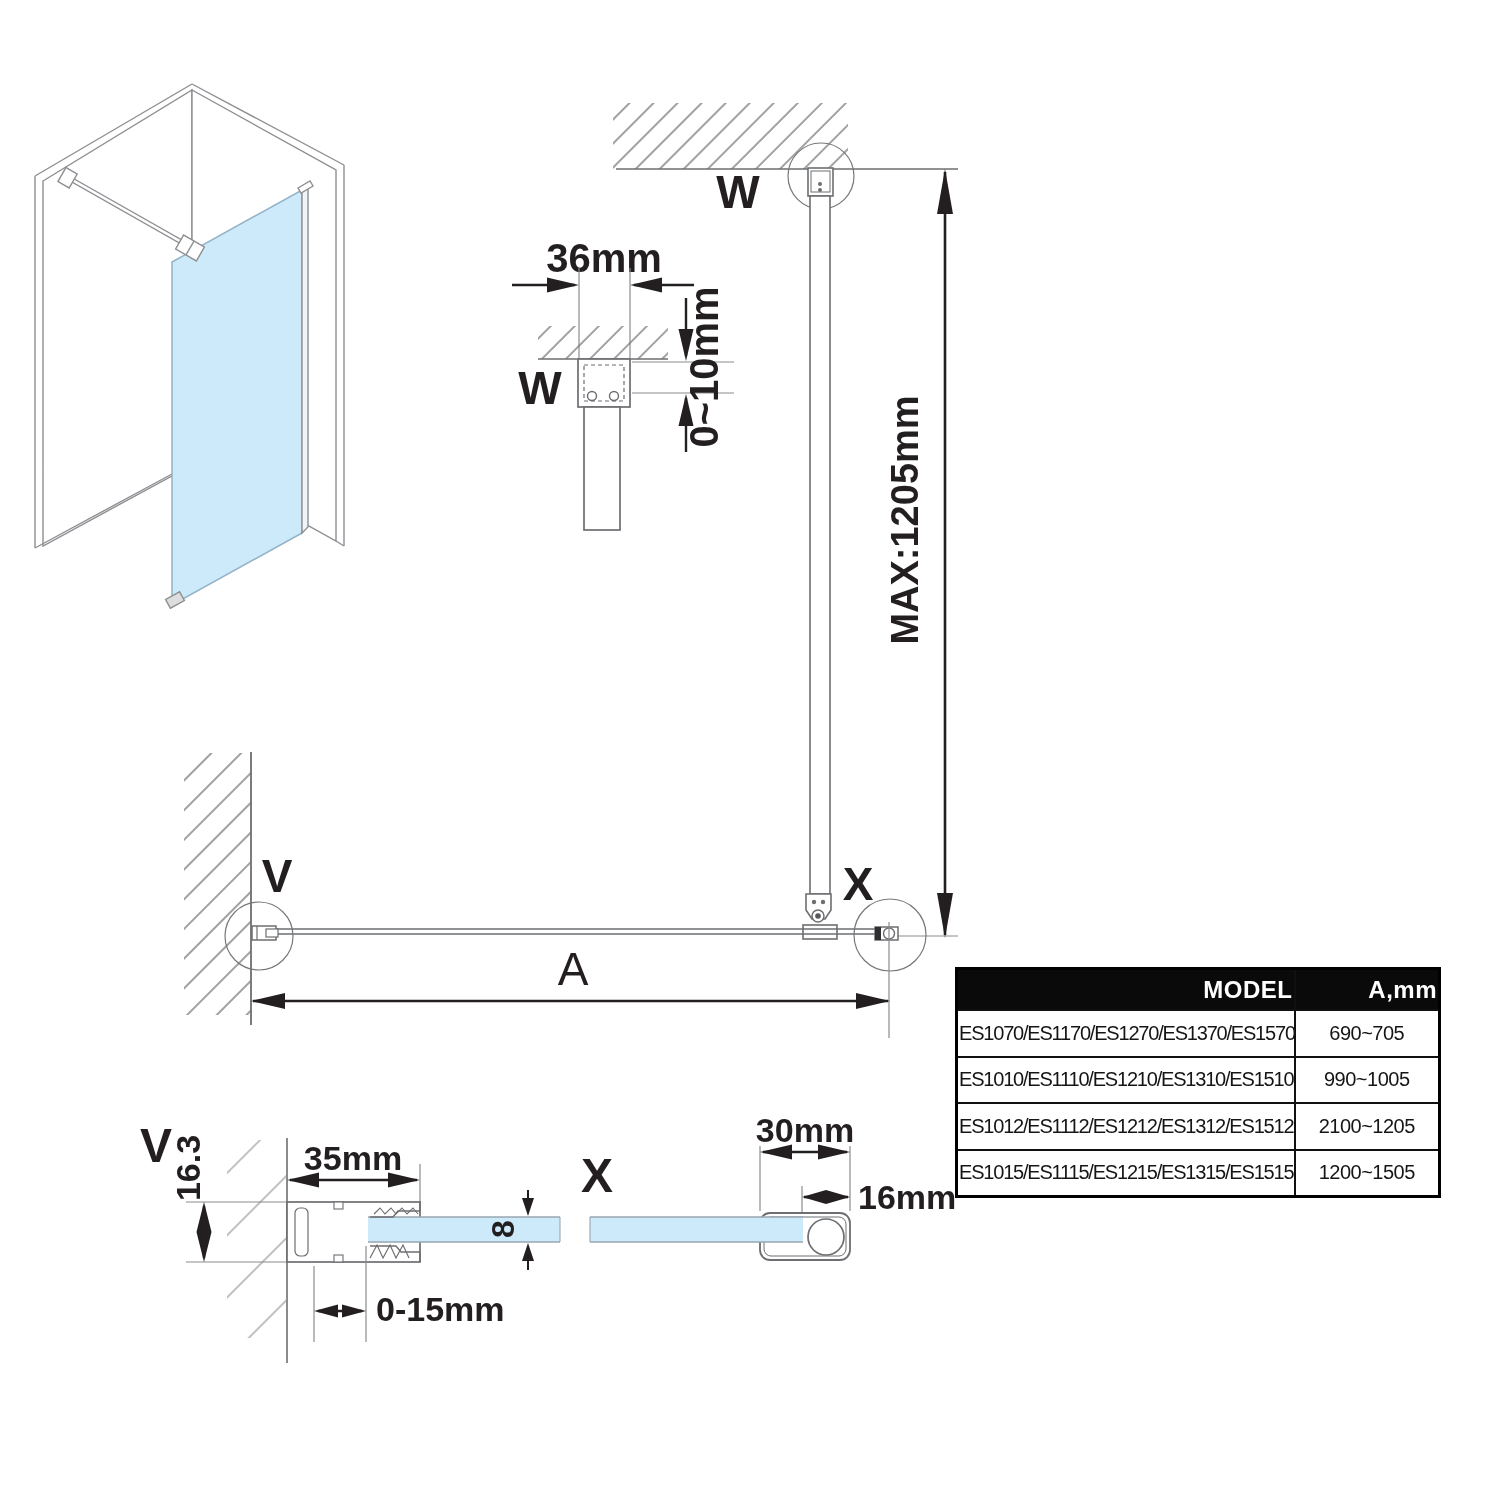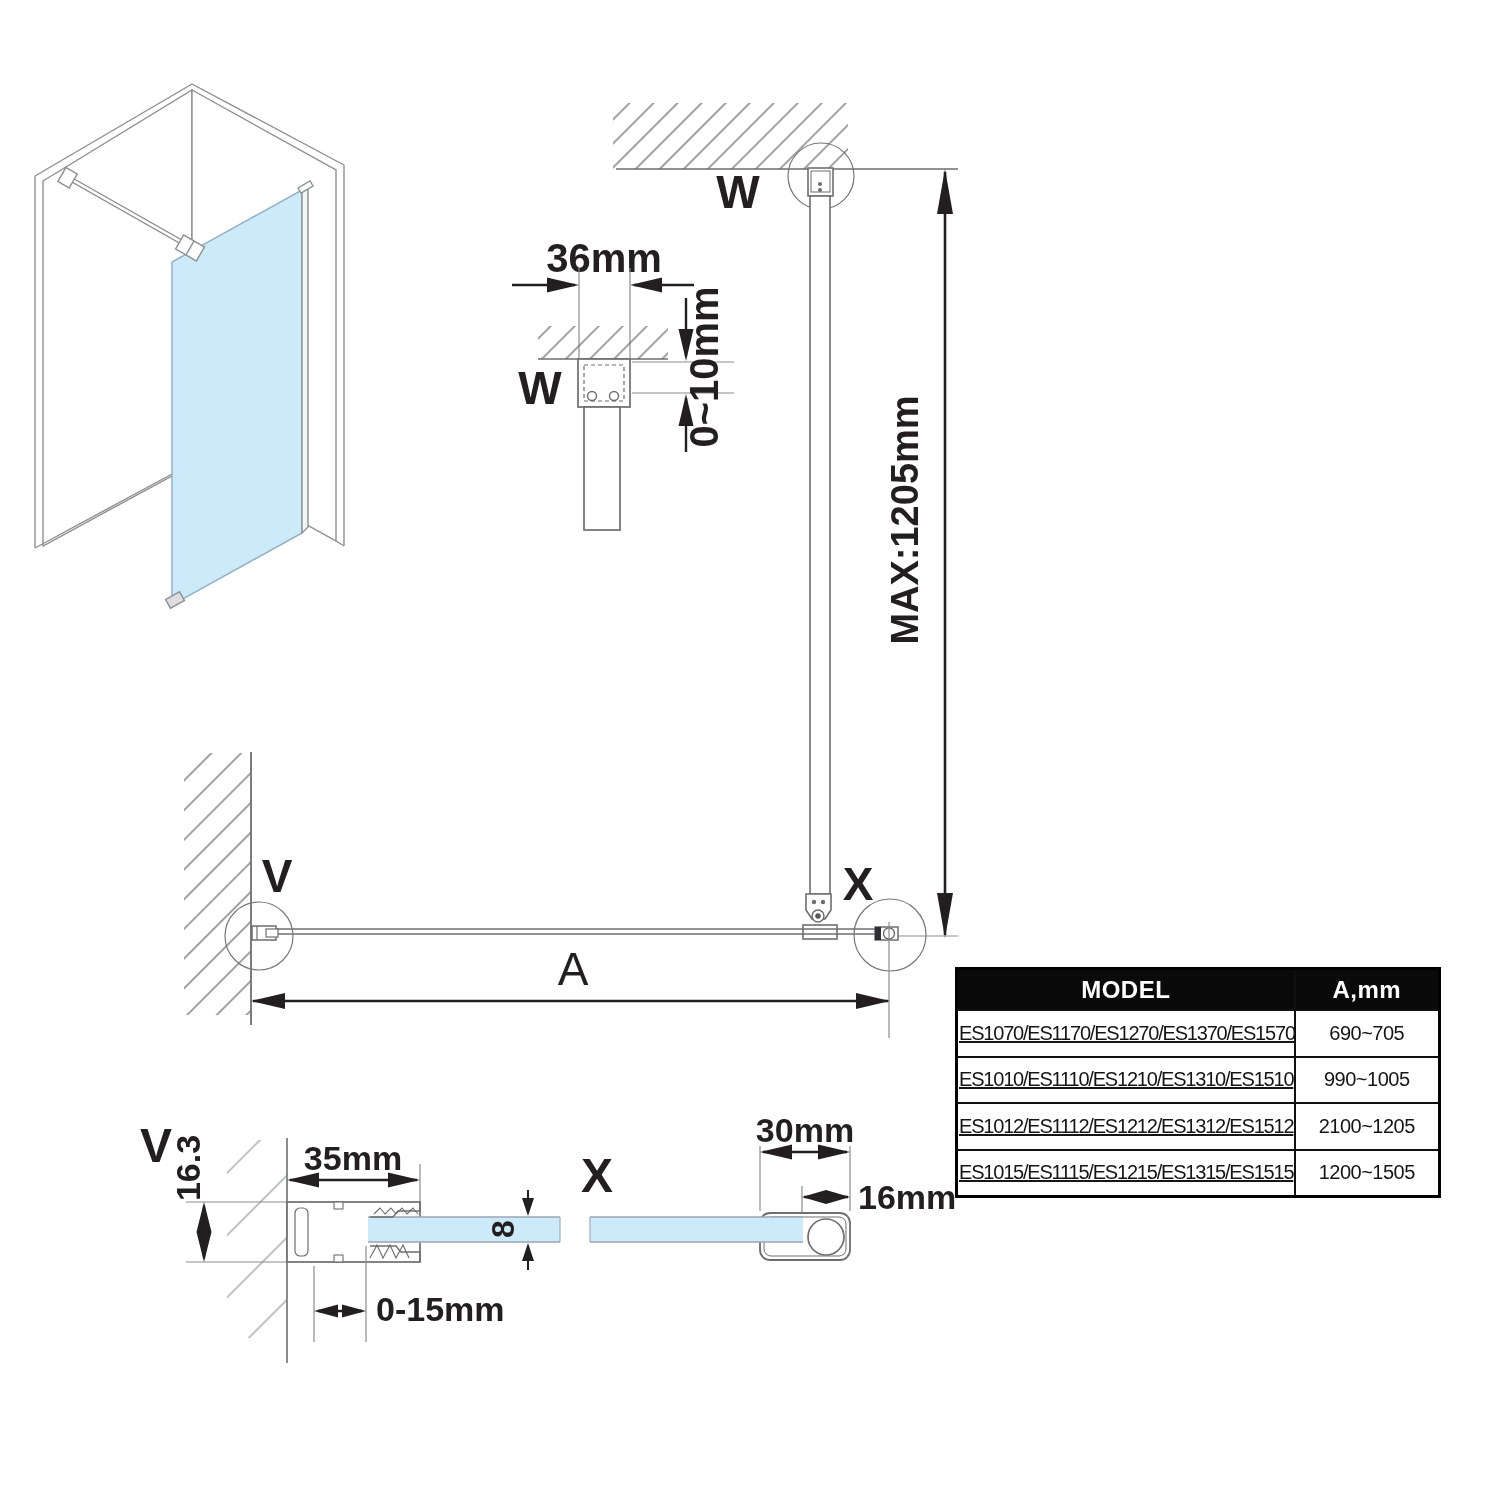--- a/index.html
+++ b/index.html
@@ -13,23 +13,23 @@
   .dim-8{font-size:32px;font-weight:bold;}
   .letter{font-size:46px;font-weight:bold;}
   .letter-lg{font-size:48px;font-weight:bold;}
   .letter-a{font-size:46px;font-weight:normal;}
 
   #spec-table{position:absolute;left:955px;top:967px;width:483px;border-collapse:collapse;
               table-layout:fixed;background:#fff;}
   #spec-table th,#spec-table td{border:2px solid #101010;}
   #spec-table{border:3px solid #000;}
   #spec-table th{background:#0a0a0a;color:#fff;font-size:24px;font-weight:bold;height:37px;
-                 text-align:center;letter-spacing:0.5px;}
+                 text-align:right;letter-spacing:0.5px;}
   #spec-table td{height:42.5px;color:#151515;}
-  td.model-cell{font-size:20px;letter-spacing:-1.2px;white-space:nowrap;text-decoration:underline;}
+  td.model-cell{font-size:20px;letter-spacing:-1.2px;white-space:nowrap;}
   td.val-cell{text-align:center;font-size:20px;letter-spacing:-0.5px;}
   col.c-model{width:338px;}
   col.c-val{width:145px;}
 </style>
 </head>
 <body>
 
 <div class="canvas">
 
 <svg width="1500" height="1500" viewBox="0 0 1500 1500">

